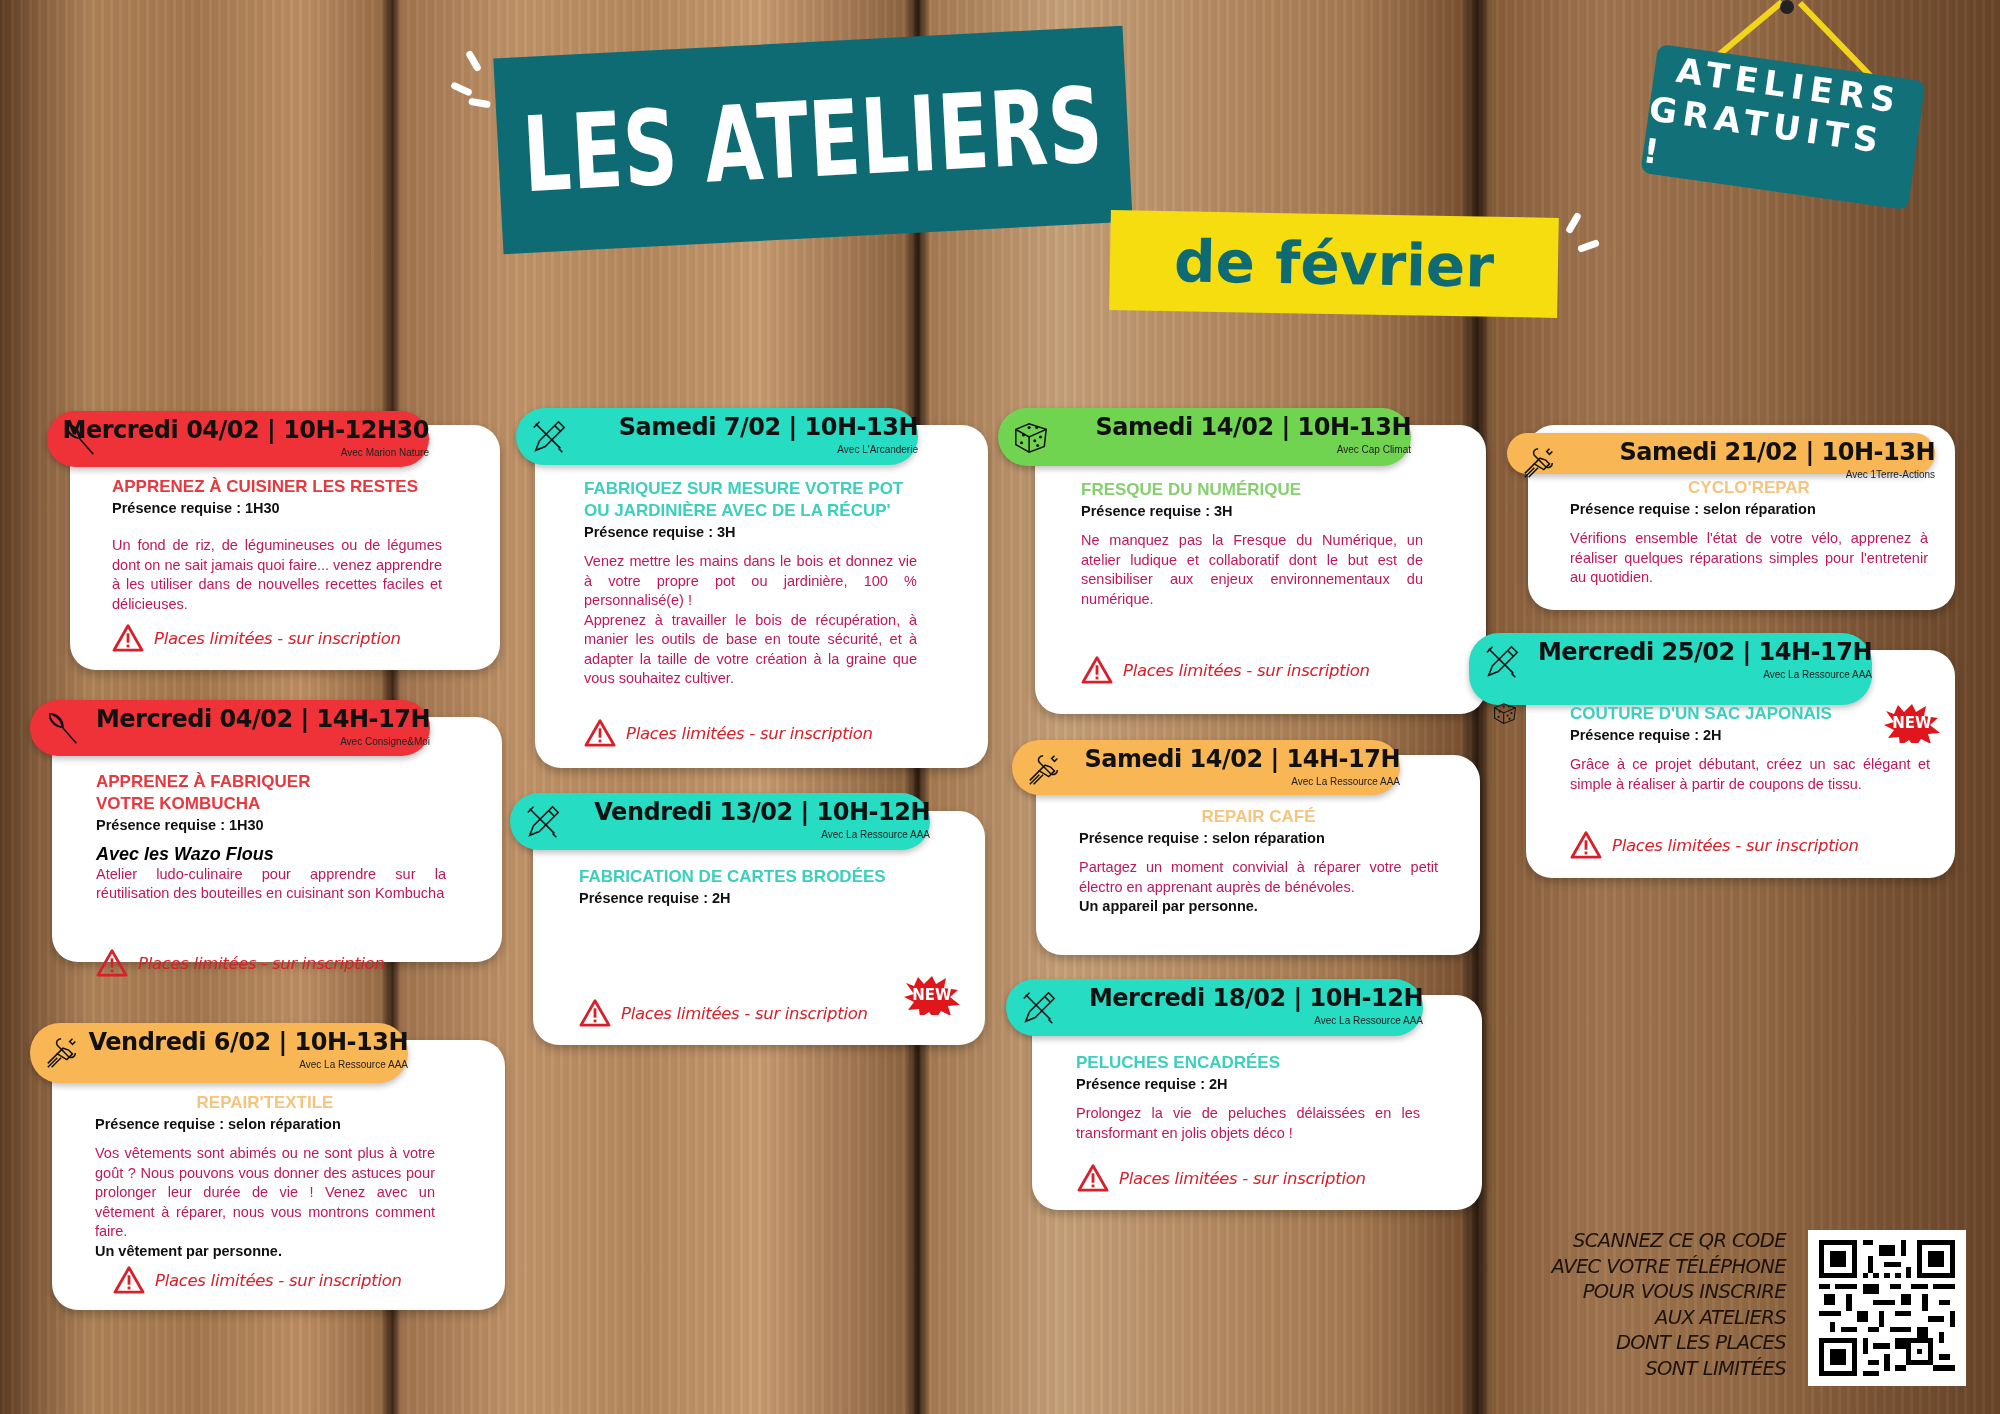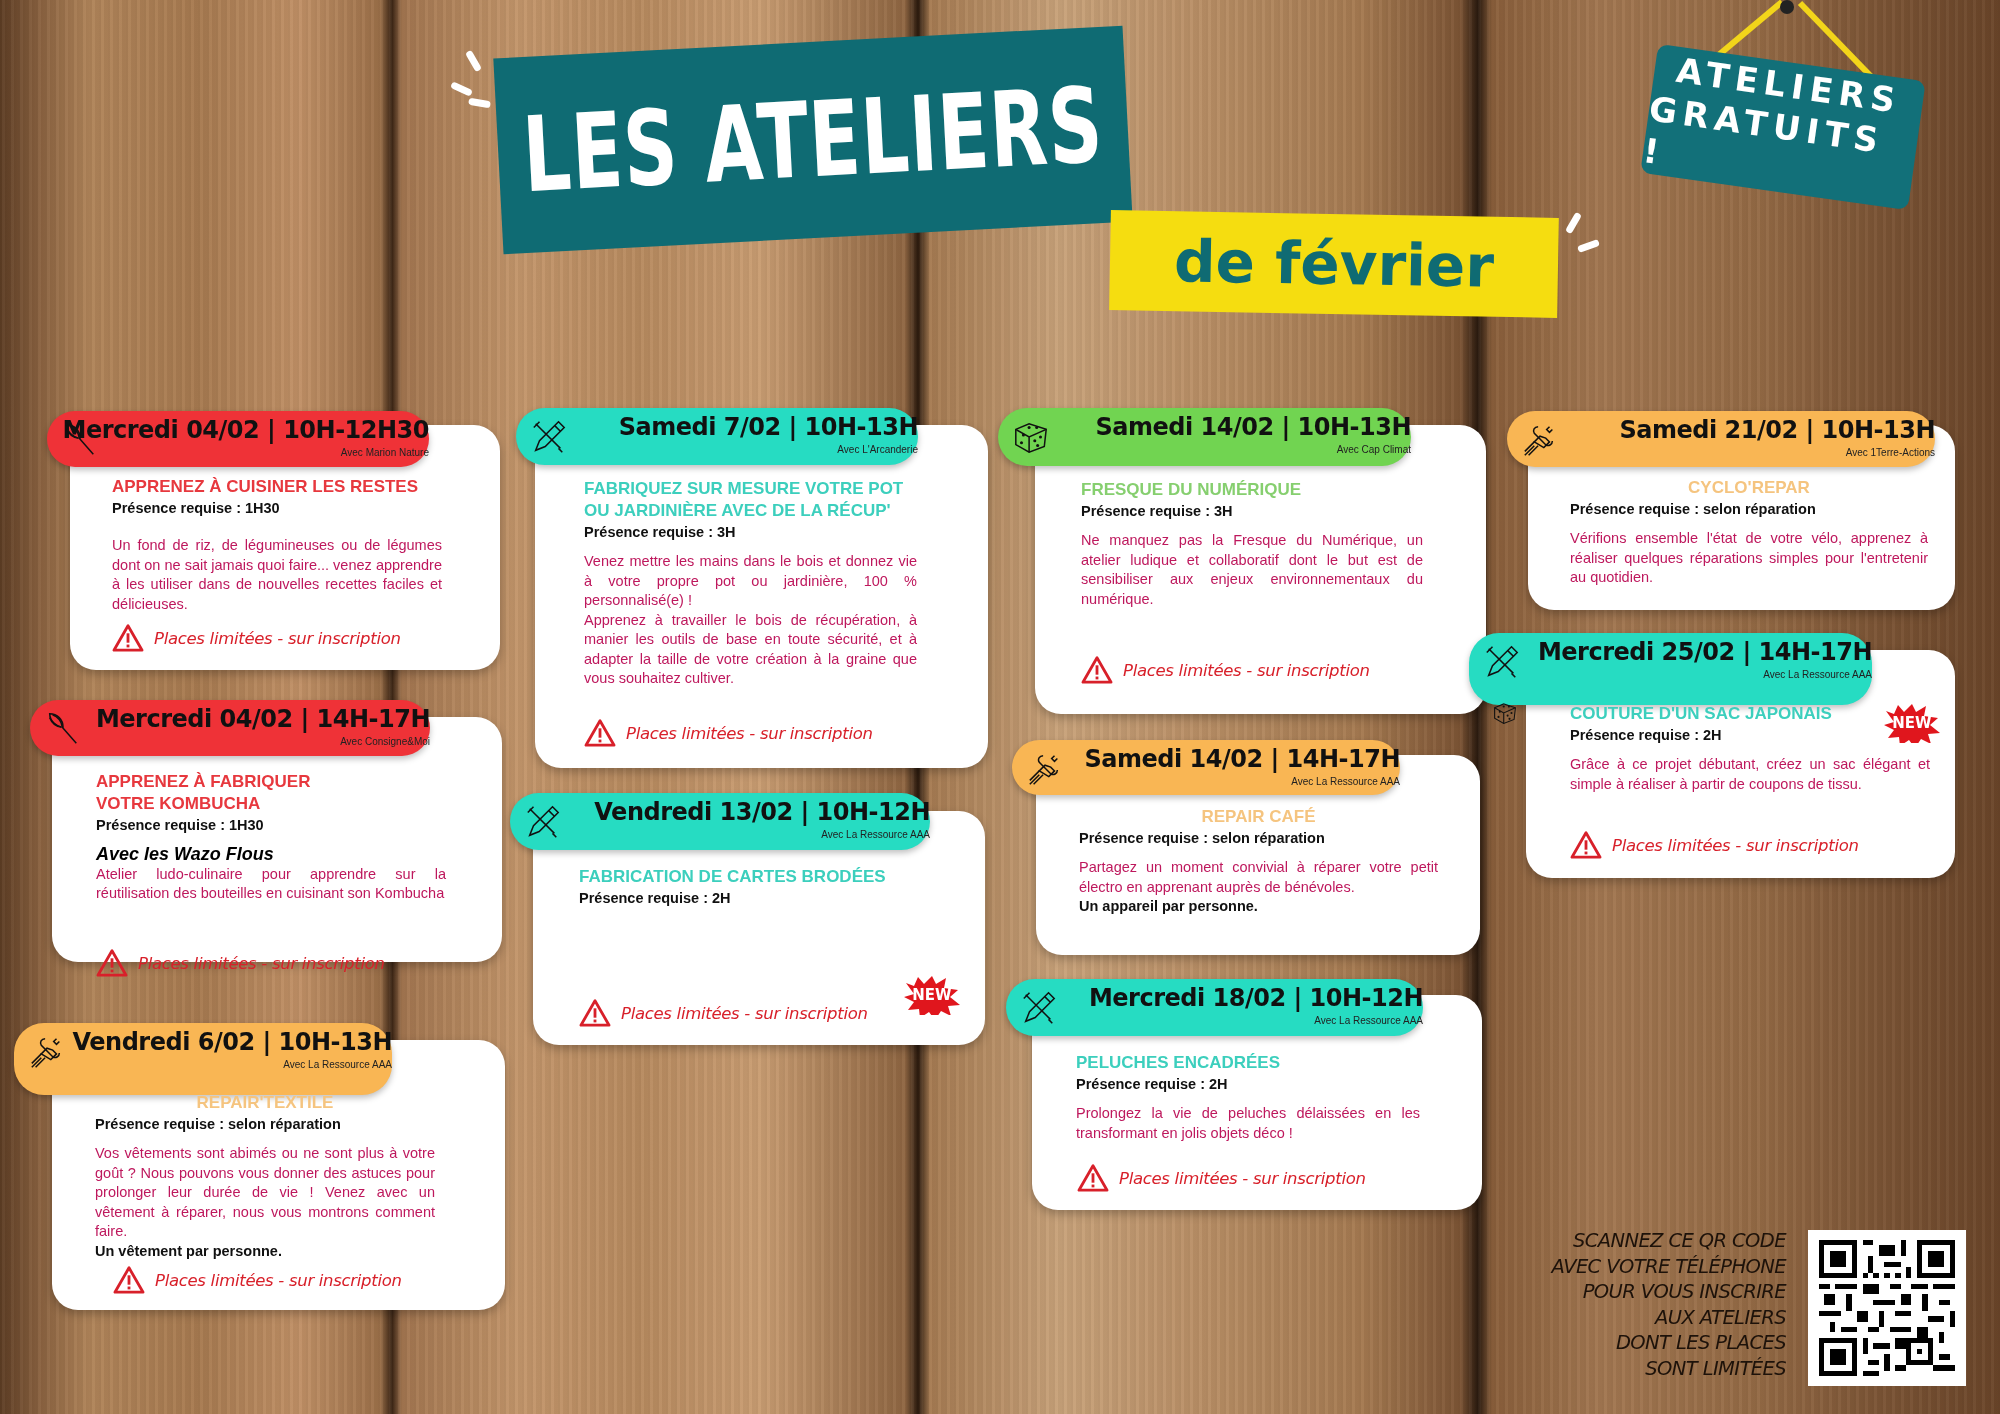--- a/index.html
+++ b/index.html
@@ -225,21 +225,21 @@
   <div class="c-desc">Atelier ludo-culinaire pour apprendre sur la réutilisation des bouteilles en cuisinant son Kombucha</div>
 </div>
 <div class="warn" style="left:96px;top:948px">
   <svg>
       <use href="#ico-warn"></use>
     </svg>
   <span>Places limitées - sur inscription</span>
 </div>
 
 <div class="card-body" style="left:52px;top:1040px;width:453px;height:270px"></div>
-<div class="card-head orange" style="left:14px;top:1023px;width:378px;height:72px">
+<div class="card-head orange" style="left:30px;top:1023px;width:378px;height:60px">
   <svg class="head-icon">
       <use href="#ico-repair"></use>
     </svg>
   <span class="head-date">Vendredi 6/02 | 10H-13H</span>
   <span class="head-with">Avec La Ressource AAA</span>
 </div>
 <div class="card-content" style="left:95px;top:1092px;width:340px">
   <div class="c-title t-orange">REPAIR'TEXTILE</div>
   <div class="c-presence">Présence requise : selon réparation</div>
   <div class="c-desc">Vos vêtements sont abimés ou ne sont plus à votre goût ? Nous pouvons vous donner des astuces pour prolonger leur durée de vie ! Venez avec un vêtement à réparer, nous vous montrons comment faire.</div>
@@ -348,21 +348,21 @@
   <div class="c-desc">Prolongez la vie de peluches délaissées en les transformant en jolis objets déco !</div>
 </div>
 <div class="warn" style="left:1077px;top:1163px">
   <svg>
       <use href="#ico-warn"></use>
     </svg>
   <span>Places limitées - sur inscription</span>
 </div>
 
 <div class="card-body" style="left:1528px;top:425px;width:427px;height:185px"></div>
-<div class="card-head orange" style="left:1507px;top:411px;width:428px;height:56px">
+<div class="card-head orange" style="left:1507px;top:433px;width:428px;height:41px">
   <svg class="head-icon">
       <use href="#ico-repair"></use>
     </svg>
   <span class="head-date">Samedi 21/02 | 10H-13H</span>
   <span class="head-with">Avec 1Terre-Actions</span>
 </div>
 <div class="card-content" style="left:1570px;top:477px;width:358px">
   <div class="c-title t-orange">CYCLO'REPAR</div>
   <div class="c-presence">Présence requise : selon réparation</div>
   <div class="c-desc">Vérifions ensemble l'état de votre vélo, apprenez à réaliser quelques réparations simples pour l'entretenir au quotidien.</div>

